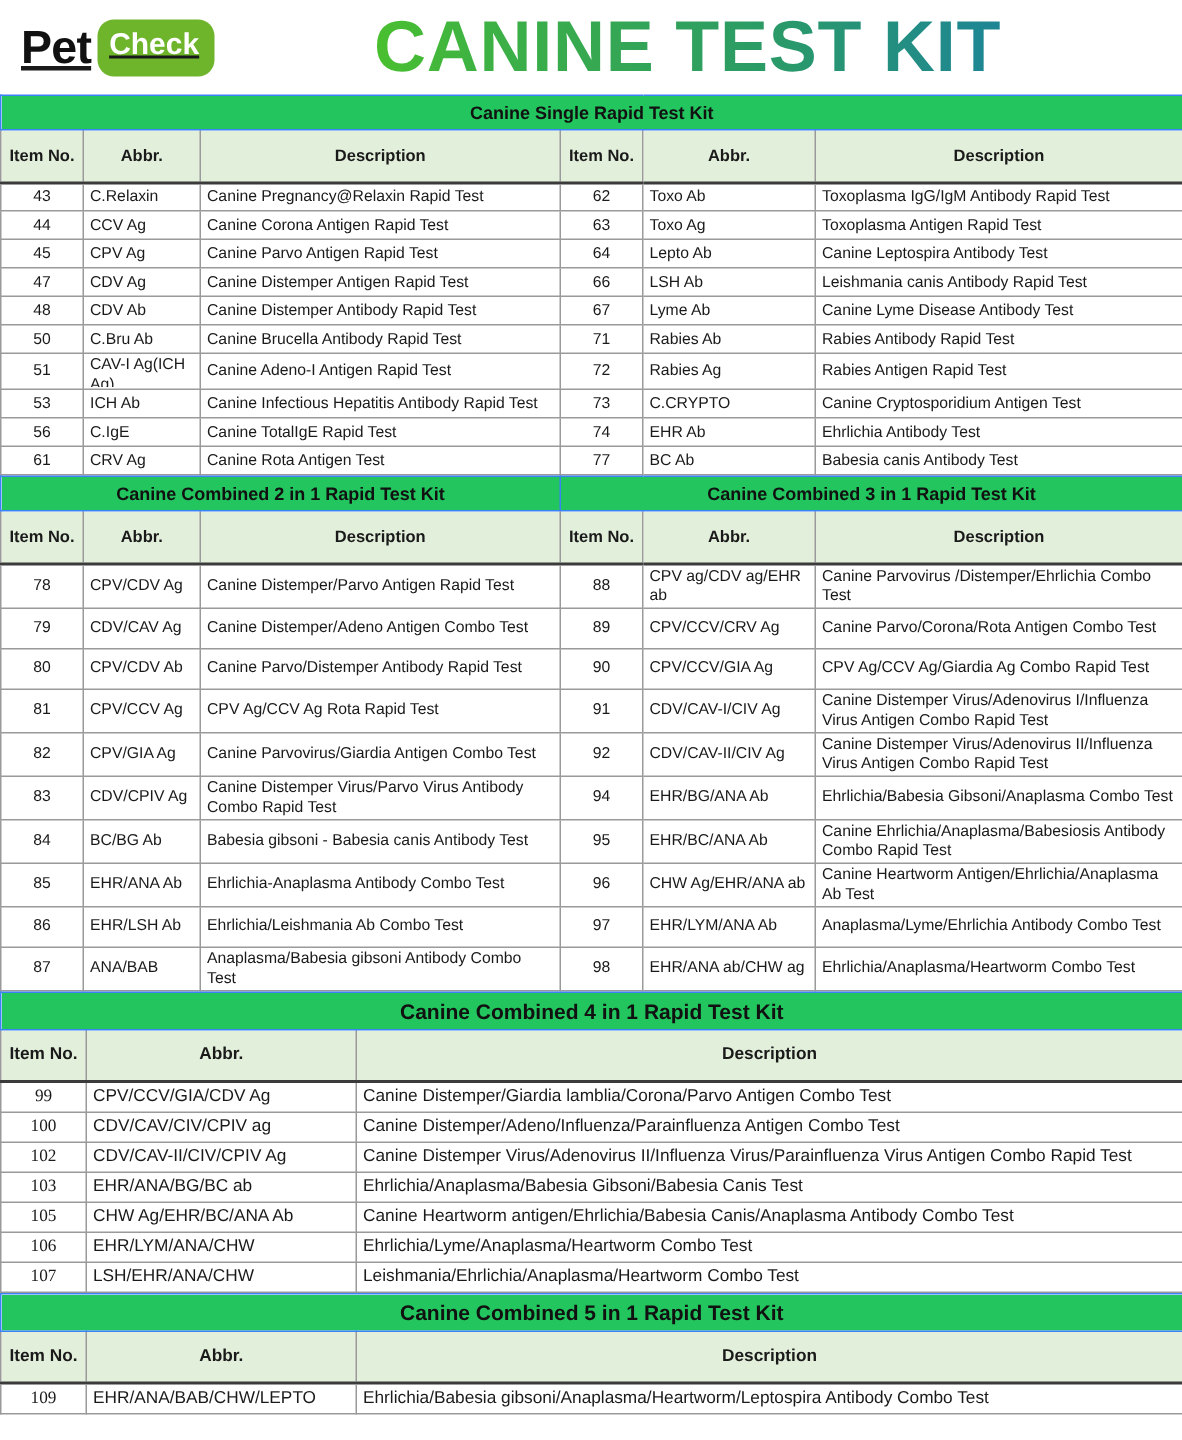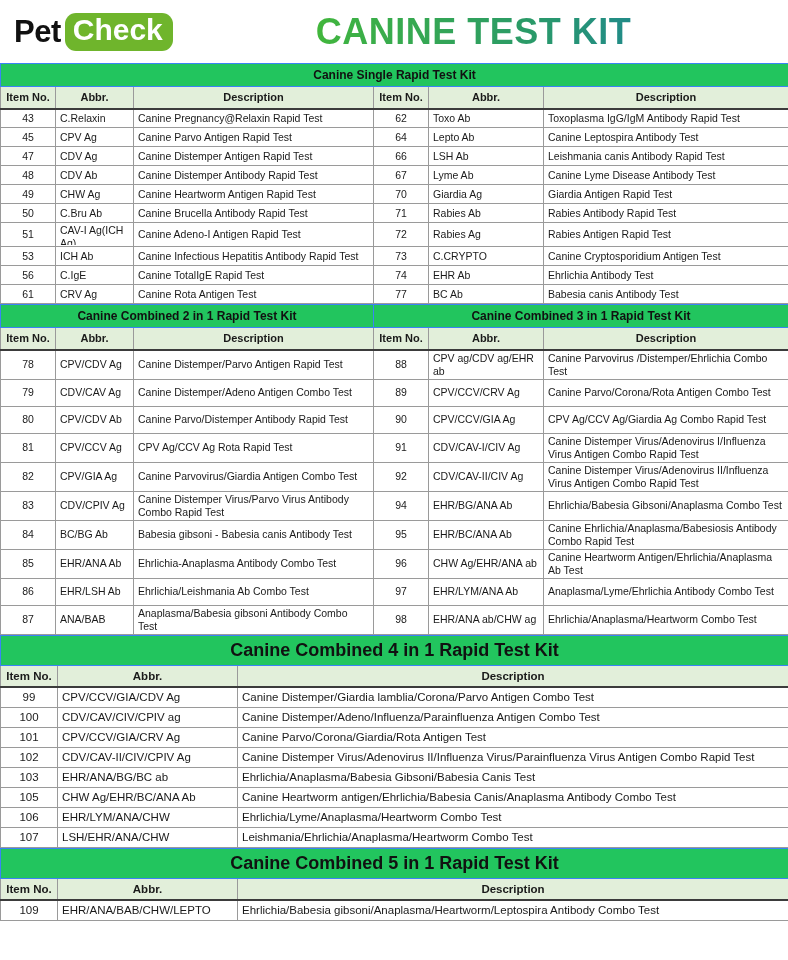--- a/index.html
+++ b/index.html
@@ -11,37 +11,37 @@
     color: #1a1a1a;
     overflow: hidden;
   }
   
   .page-header {
     height: 63px;
     display: flex;
     align-items: center;
     padding-left: 14px;
   }
-  .logo { display: flex; align-items: center; }
+  .logo { display: flex; align-items: center; text-decoration: underline; }
   .logo-pet {
     font-size: 31px; font-weight: bold; color: #111111; letter-spacing: -0.5px;
   }
   .logo-check {
     margin-left: 4px;
     background: #6fb52c;
     color: #ffffff;
-    font-size: 30px; font-weight: bold;
+    font-size: 20px; font-weight: bold;
     padding: 0px 10px 4px 8px;
     border-radius: 11px;
     line-height: 34px;
   }
   .main-title {
     flex: 1;
     text-align: center;
-    font-size: 36px;
+    font-size: 48px;
     font-weight: bold;
     letter-spacing: 0.5px;
     padding-right: 14px;
     color: #2aa35c;
   }
   @supports ((-webkit-background-clip: text) or (background-clip: text)) {
     .main-title {
       background: linear-gradient(90deg, #5cd411 0%, #3db144 28%, #2a9a68 58%, #1474ba 100%);
       -webkit-background-clip: text;
       background-clip: text;
@@ -65,40 +65,40 @@
     border: 1px solid #3b82f6;
     height: 17px;
     text-align: center;
     font-weight: bold;
     font-size: 12px;
     color: #111111;
     padding: 4px;
   }
   tr.head-row th {
     background: #e2efda;
-    height: 22px;
+    height: 35px;
     font-size: 11px;
     font-weight: bold;
     text-align: center;
     border-bottom: 2px solid #3b3b3b;
     border-top: 1px solid #6e6e6e;
   }
   tbody td { font-size: 10.5px; background: #ffffff; }
   .cell { line-height: 13px; }
   
   table.six tbody td:nth-child(1), table.six tbody td:nth-child(4) { text-align: center; }
   
-  table.three tbody td:nth-child(1) { text-align: center; }
+  table.three tbody td:nth-child(1) { text-align: center; font-family: Liberation Serif, serif; }
   .t-single tbody td { height: 19px; }
   .t-single .cell { max-height: 21px; overflow: hidden; }
   .t-combo23 tbody td { height: 27px; }
   .t-combo4 tbody td, .t-combo5 tbody td { height: 20px; font-size: 11.5px; }
   .t-combo4 tbody td .cell, .t-combo5 tbody td .cell { line-height: 14px; }
   .t-combo4 tr.head-row th, .t-combo5 tr.head-row th { font-size: 11.5px; }
-  .t-combo4 tr.band-row td, .t-combo5 tr.band-row td { height: 18px; font-size: 18px; }
+  .t-combo4 tr.band-row td, .t-combo5 tr.band-row td { height: 18px; font-size: 14px; }
 </style>
 </head>
 <body>
 
 <div class="page-header">
   <div class="logo">
     <span class="logo-pet">Pet</span>
     <span class="logo-check">Check</span>
   </div>
   <div class="main-title">CANINE TEST KIT</div>
@@ -142,20 +142,40 @@
         </td>
         <td>
           <div class="cell">Toxo Ab</div>
         </td>
         <td>
           <div class="cell">Toxoplasma IgG/IgM Antibody Rapid Test</div>
         </td>
       </tr>
       <tr>
         <td>
+          <div class="cell">44</div>
+        </td>
+        <td>
+          <div class="cell">CCV Ag</div>
+        </td>
+        <td>
+          <div class="cell">Canine Corona  Antigen Rapid Test</div>
+        </td>
+        <td>
+          <div class="cell">63</div>
+        </td>
+        <td>
+          <div class="cell">Toxo Ag</div>
+        </td>
+        <td>
+          <div class="cell">Toxoplasma  Antigen Rapid Test</div>
+        </td>
+      </tr>
+      <tr>
+        <td>
           <div class="cell">45</div>
         </td>
         <td>
           <div class="cell">CPV Ag</div>
         </td>
         <td>
           <div class="cell">Canine Parvo  Antigen Rapid Test</div>
         </td>
         <td>
           <div class="cell">64</div>
@@ -198,40 +218,20 @@
           <div class="cell">Canine Distemper  Antibody Rapid Test</div>
         </td>
         <td>
           <div class="cell">67</div>
         </td>
         <td>
           <div class="cell">Lyme Ab</div>
         </td>
         <td>
           <div class="cell">Canine Lyme Disease Antibody Test</div>
-        </td>
-      </tr>
-      <tr>
-        <td>
-          <div class="cell">49</div>
-        </td>
-        <td>
-          <div class="cell">CHW Ag</div>
-        </td>
-        <td>
-          <div class="cell">Canine Heartworm Antigen Rapid Test</div>
-        </td>
-        <td>
-          <div class="cell">70</div>
-        </td>
-        <td>
-          <div class="cell">Giardia Ag</div>
-        </td>
-        <td>
-          <div class="cell">Giardia Antigen Rapid Test</div>
         </td>
       </tr>
       <tr>
         <td>
           <div class="cell">50</div>
         </td>
         <td>
           <div class="cell">C.Bru Ab</div>
         </td>
         <td>
@@ -591,31 +591,20 @@
         </td>
         <td>
           <div class="cell">CDV/CAV/CIV/CPIV ag</div>
         </td>
         <td>
           <div class="cell">Canine Distemper/Adeno/Influenza/Parainfluenza  Antigen Combo Test</div>
         </td>
       </tr>
       <tr>
         <td>
-          <div class="cell">101</div>
-        </td>
-        <td>
-          <div class="cell">CPV/CCV/GIA/CRV Ag</div>
-        </td>
-        <td>
-          <div class="cell">Canine Parvo/Corona/Giardia/Rota Antigen Test</div>
-        </td>
-      </tr>
-      <tr>
-        <td>
           <div class="cell">102</div>
         </td>
         <td>
           <div class="cell">CDV/CAV-II/CIV/CPIV Ag</div>
         </td>
         <td>
           <div class="cell">Canine Distemper Virus/Adenovirus II/Influenza Virus/Parainfluenza Virus Antigen Combo Rapid Test</div>
         </td>
       </tr>
       <tr>

